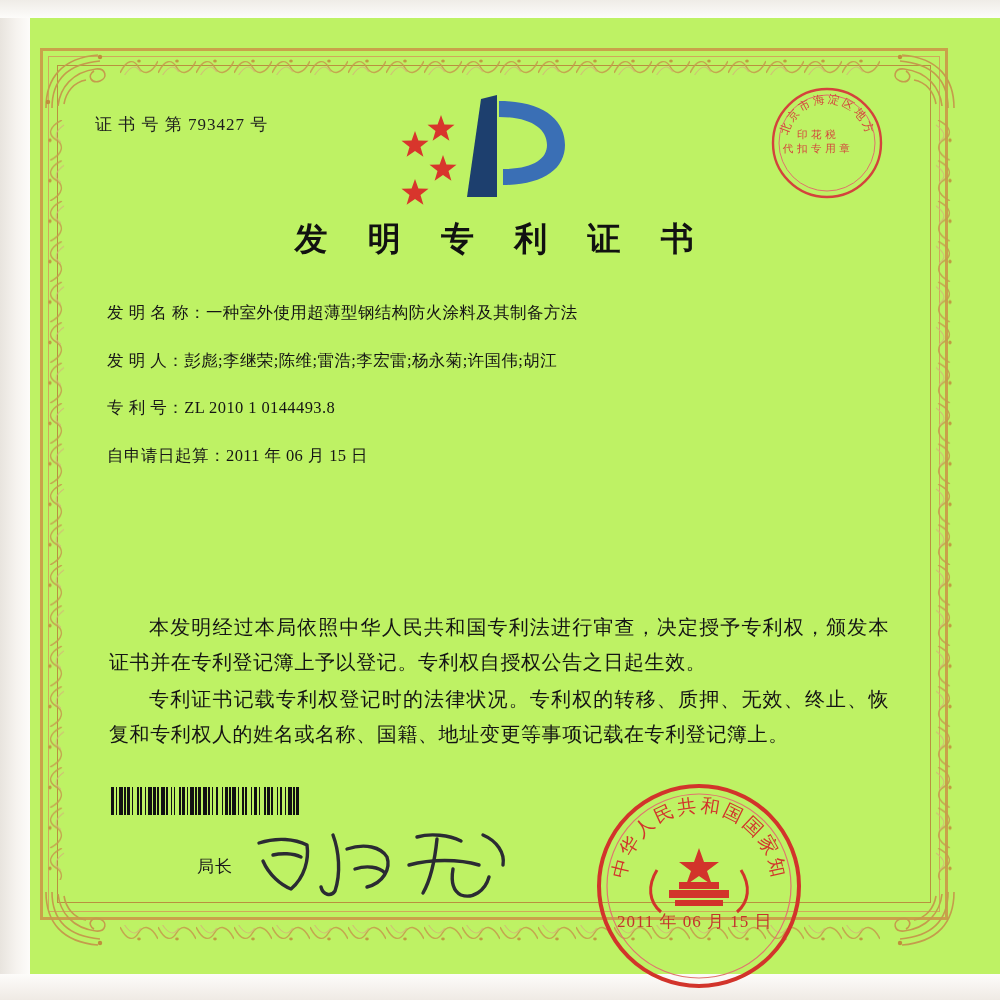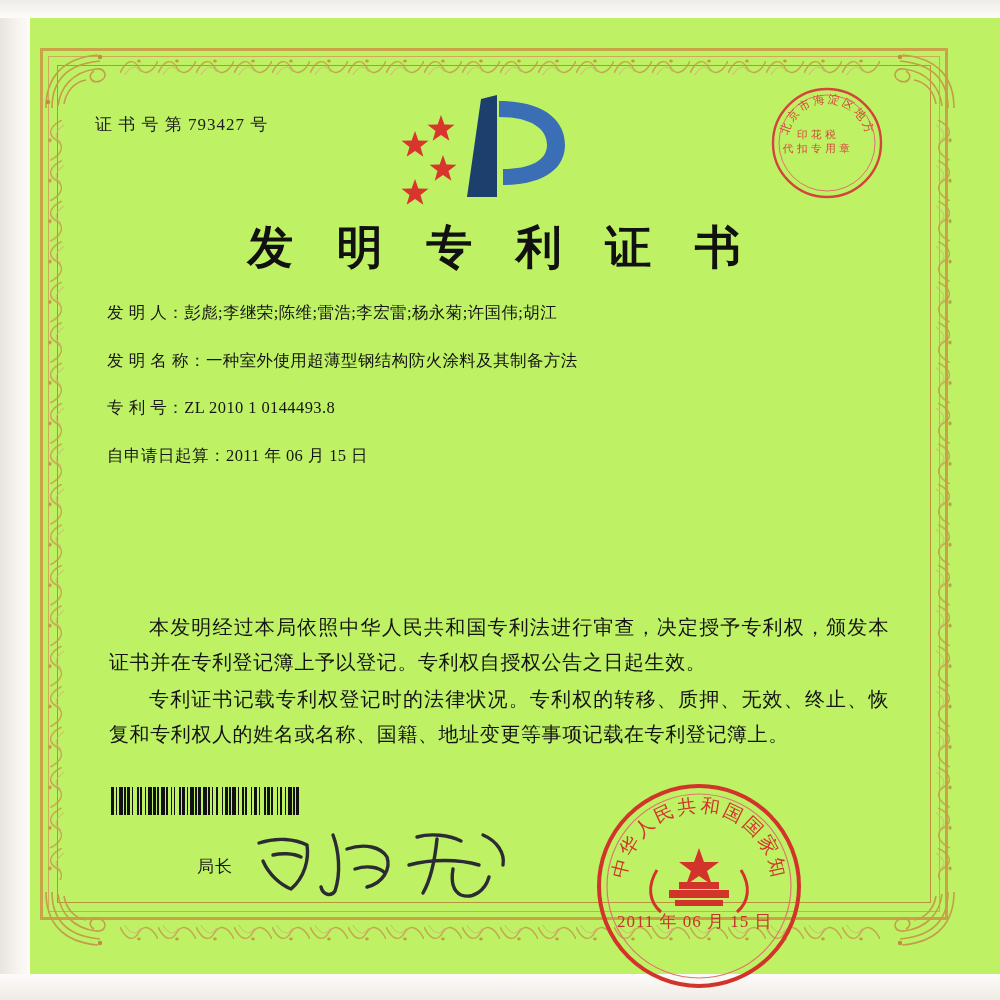--- a/index.html
+++ b/index.html
@@ -118,21 +118,21 @@
     top: 28px;
     width: 190px;
     height: 112px;
   }
 
   .title {
     position: absolute;
     left: 0; right: 0;
     top: 152px;
     text-align: center;
-    font-size: 46px;
+    font-size: 33px;
     font-weight: bold;
     letter-spacing: 16px;
     text-indent: 16px;
     color: #111;
     font-family: "Liberation Serif", "DejaVu Serif", serif;
   }
 
   .fields {
     position: absolute;
     left: 50px;
@@ -381,26 +381,26 @@
     </div>
     <div class="seal-small-text">
       <div>印 花 税</div>
       <div>代 扣 专 用 章</div>
     </div>
 
     <div class="title">发 明 专 利 证 书</div>
 
     <div class="fields">
       <div class="field-row">
+        <div class="field-label sp0">发 明 名 称：</div>
+        <div class="field-value">一种室外使用超薄型钢结构防火涂料及其制备方法</div>
+      </div>
+      <div class="field-row">
         <div class="field-label sp0">发 明 人：</div>
         <div class="field-value">彭彪;李继荣;陈维;雷浩;李宏雷;杨永菊;许国伟;胡江</div>
-      </div>
-      <div class="field-row">
-        <div class="field-label sp0">发 明 名 称：</div>
-        <div class="field-value">一种室外使用超薄型钢结构防火涂料及其制备方法</div>
       </div>
       <div class="field-row">
         <div class="field-label sp0">专 利 号：</div>
         <div class="field-value">ZL 2010 1 0144493.8</div>
       </div>
       <div class="field-row">
         <div class="field-label sp0">自申请日起算：</div>
         <div class="field-value">2011 年 06 月 15 日</div>
       </div>
     </div>

